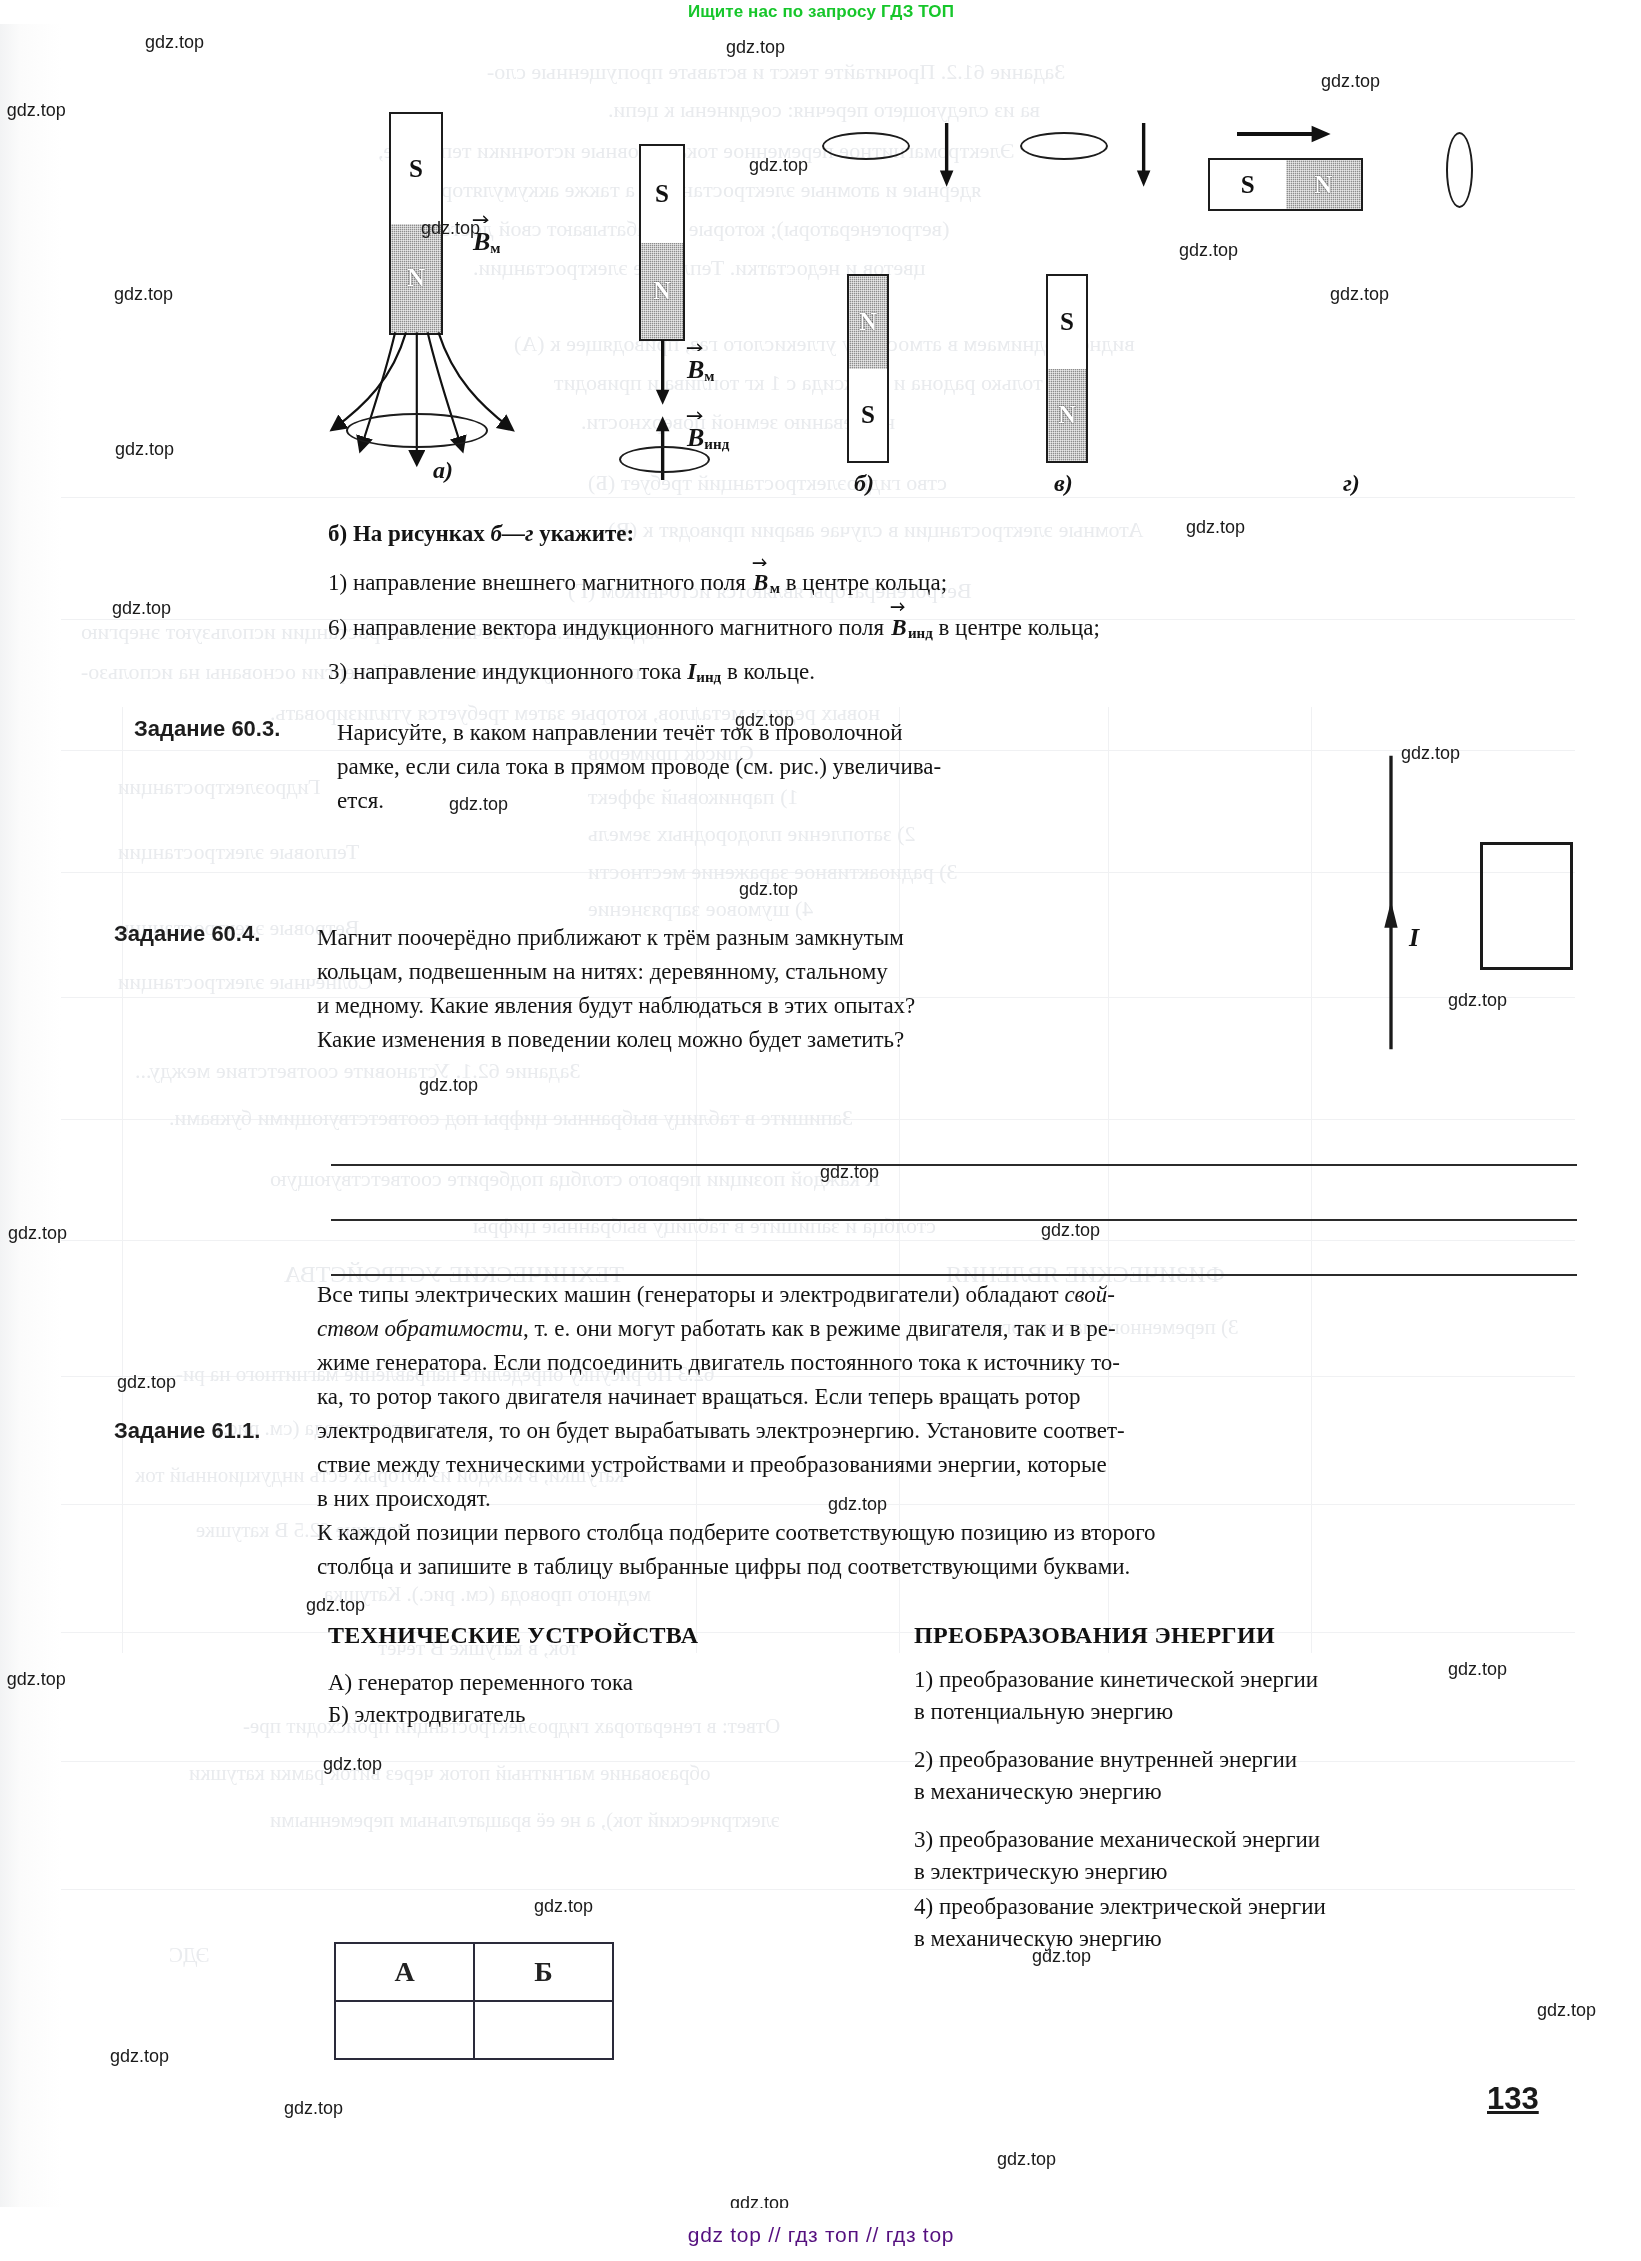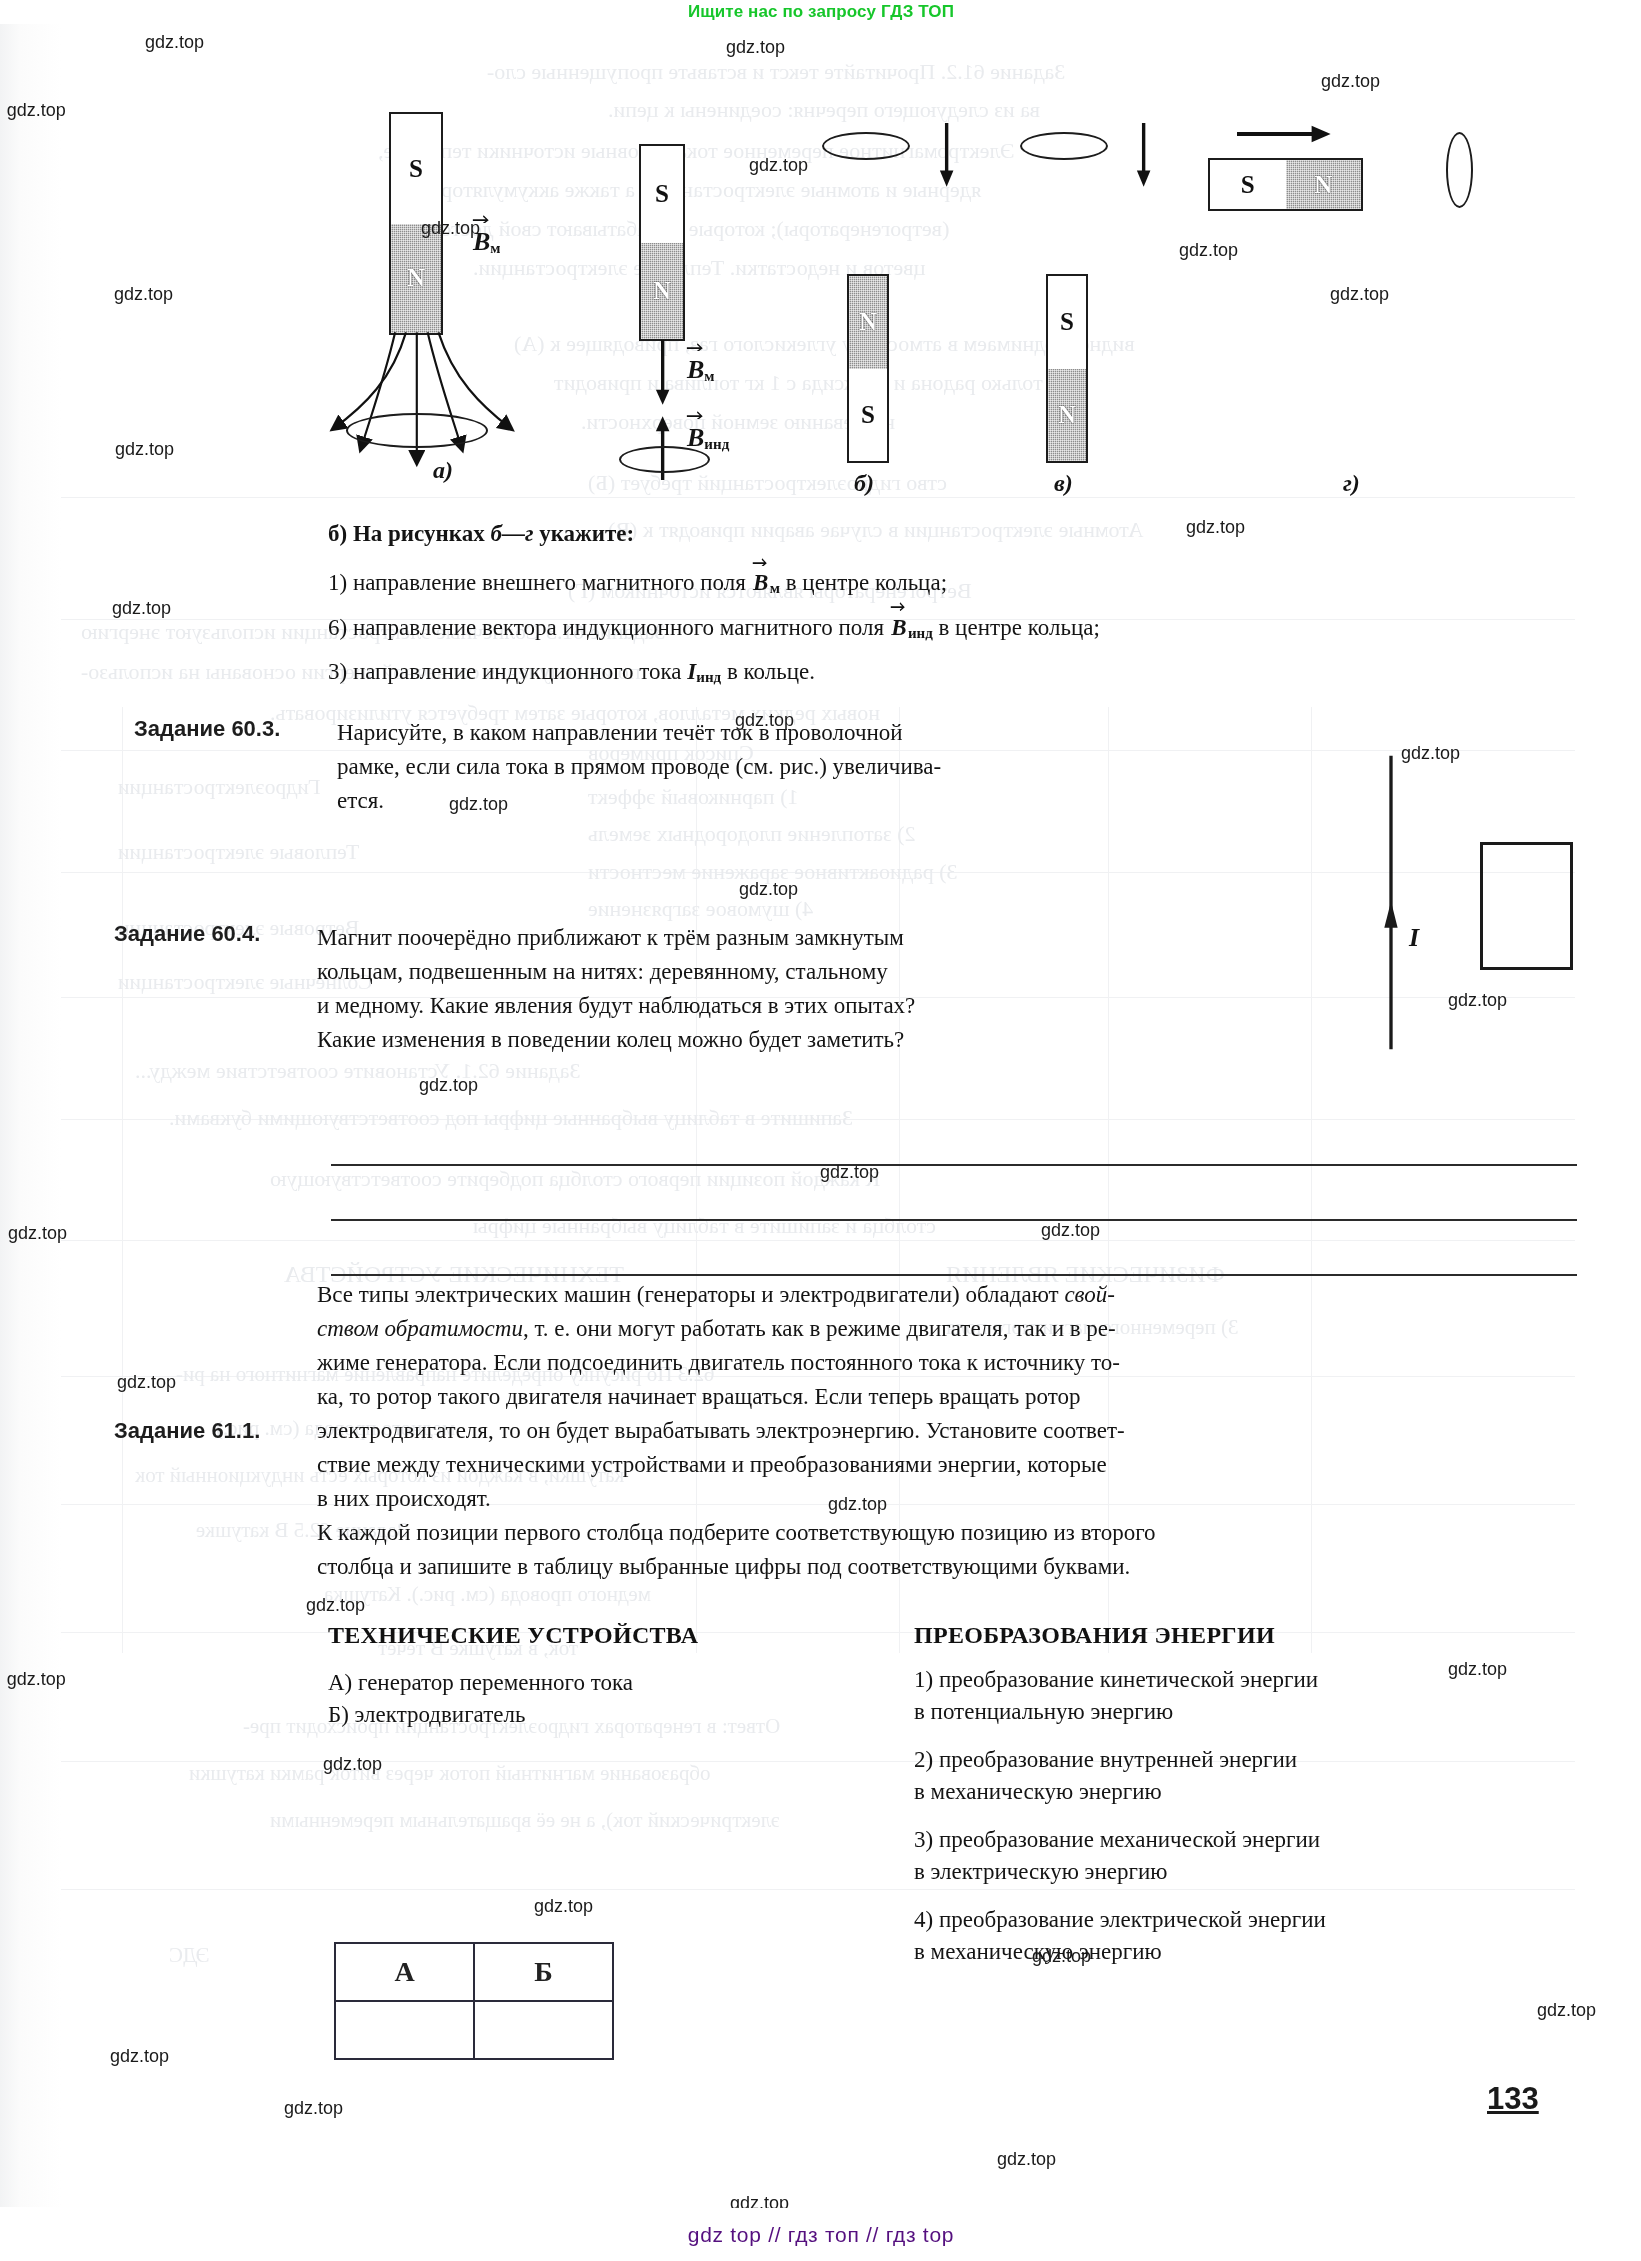--- a/index.html
+++ b/index.html
@@ -417,21 +417,21 @@
     <div style="position:absolute;left:914px;top:0;width:649px;">
       <div class="colhead" style="margin-bottom:15px;">ПРЕОБРАЗОВАНИЯ ЭНЕРГИИ</div>
       <div class="colitem" style="margin-bottom:16px;">
         <span class="b-line">1) преобразование кинетической энергии</span>
         <span class="b-line">в потенциальную энергию</span>
       </div>
       <div class="colitem" style="margin-bottom:16px;">
         <span class="b-line">2) преобразование внутренней энергии</span>
         <span class="b-line">в механическую энергию</span>
       </div>
-      <div class="colitem" style="margin-bottom:16px;">
+      <div class="colitem" style="margin-bottom:3px;">
         <span class="b-line">3) преобразование механической энергии</span>
         <span class="b-line">в электрическую энергию</span>
       </div>
       <div class="colitem">
         <span class="b-line">4) преобразование электрической энергии</span>
         <span class="b-line">в механическую энергию</span>
       </div>
     </div>
   </div>
 

